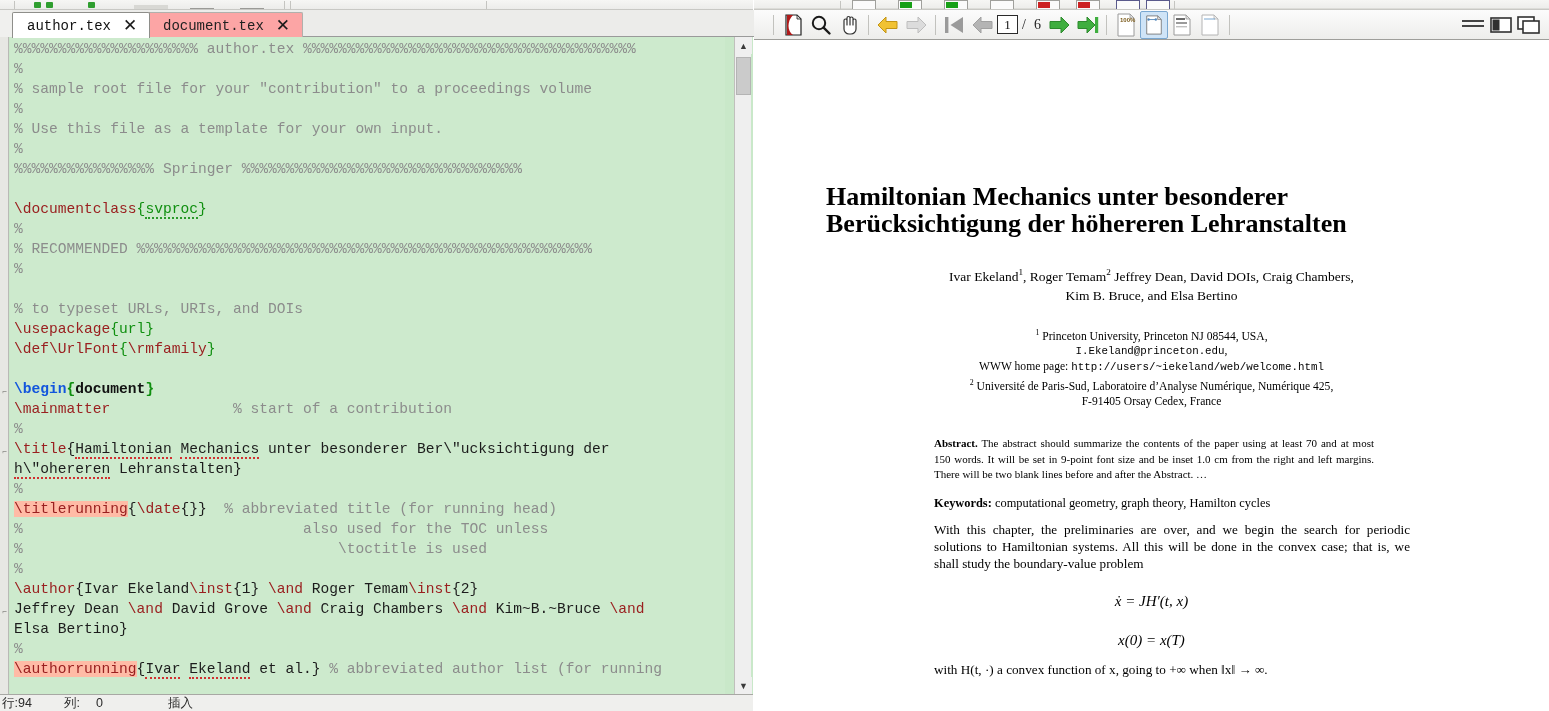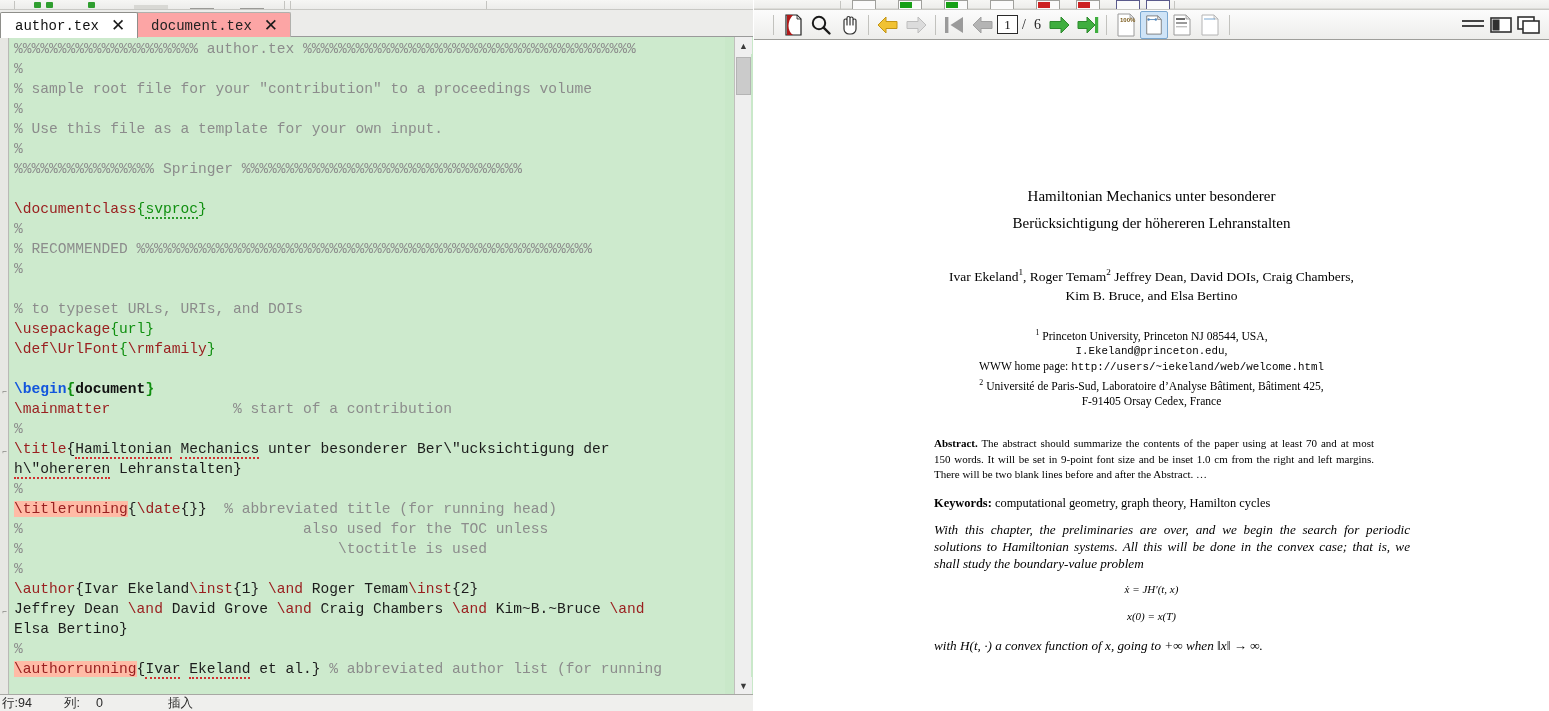--- a/index.html
+++ b/index.html
@@ -26,21 +26,21 @@
     border-bottom: 1px solid #c8c8c4;
     overflow: hidden;
   }
   .tb-ghost { position: absolute; bottom: 0; background: #d8d8d4; }
   .tb-sep { position: absolute; bottom: 0; width: 1px; height: 8px; background: #c4c4c0; }
   .tb-green { position: absolute; bottom: 1px; width: 7px; height: 6px; background: #2f9e2f; border-radius: 1px; }
   .tb-box { position:absolute; bottom:0; border:1px solid #9b9b97; border-bottom:none; background:#fafafa; }
 
   
   #tab-bar {
-    position: absolute; left: 0; top: 10px;
+    position: absolute; left: 12px; top: 10px;
     width: 753px; height: 27px;
     background: #ececea;
     border-bottom: 1px solid #9a9a9a;
   }
   .tab {
     position: absolute; top: 2px; height: 26px;
     display: flex; align-items: center; gap: 12px;
     padding: 0 12px 0 14px;
     border: 1px solid #9e9e9a; border-bottom: none;
     font-family: "Liberation Mono", monospace;
@@ -156,21 +156,21 @@
     font-family: "Liberation Serif", serif; font-size: 14px; color: #222;
     margin: 0 4px; flex: 0 0 auto;
   }
 
   #pdf-page {
     position: absolute; left: 0; top: 41px; width: 795px; height: 670px;
     background: #ffffff; overflow: hidden;
     font-family: "Liberation Serif", serif; color: #000;
   }
   .doc-title {
-    text-align: center; font-size: 15px; font-weight: normal;
+    text-align: left; font-size: 26px; font-weight: bold;
     line-height: 27px; margin: 0 72px;
   }
   .doc-authors {
     text-align: center; font-size: 13.5px; line-height: 19px;
     margin: 26px 58px 0 58px;
   }
   .doc-affil {
     text-align: center; font-size: 11.6px; line-height: 15px;
     margin: 20px 46px 0 46px;
   }
@@ -180,23 +180,23 @@
     margin: 27px 0 0 180px; width: 440px;
     font-size: 11px; line-height: 15.4px; text-align: justify;
   }
   .keywords { margin: 14px 0 0 180px; width: 440px; font-size: 12.4px; }
   .sec-head {
     margin: 27px 0 0 180px; font-size: 16px; font-weight: bold;
   }
   .sec-head .num { margin-right: 14px; }
   .body-par {
     margin: 11px 0 0 180px; width: 476px;
-    font-size: 13.2px; line-height: 16.8px; text-align: justify; font-style: italic;
-  }
-  .eq { text-align: center; font-style: italic; font-size: 11px; line-height: 21px; margin-top: 6px; }
+    font-size: 13.2px; line-height: 16.8px; text-align: justify;
+  }
+  .eq { text-align: center; font-style: italic; font-size: 15px; line-height: 21px; margin-top: 18px; }
 
   svg { display: block; }
 </style>
 </head>
 <body>
 
 <div id="app">
 
   <div id="left-pane">
 
@@ -417,21 +417,21 @@
         <span>Kim B. Bruce, and Elsa Bertino</span>
       </div>
 
       <div class="doc-affil">
         <sup>1</sup>
         <span>Princeton University, Princeton NJ 08544, USA,</span><br>
         <span class="mono">I.Ekeland@princeton.edu</span><span>,</span><br>
         <span>WWW home page:</span>
         <span class="mono">http://users/~iekeland/web/welcome.html</span><br>
         <sup>2</sup>
-        <span>Université de Paris-Sud, Laboratoire d’Analyse Bâtiment, Bâtiment 425,</span><br>
+        <span>Université de Paris-Sud, Laboratoire d’Analyse Numérique, Numérique 425,</span><br>
         <span>F-91405 Orsay Cedex, France</span>
       </div>
 
       <div class="abstract">
         <b>Abstract.</b>
         <span>The abstract should summarize the contents of the paper using at least 70 and at most 150 words. It will be set in 9-point font size and be inset 1.0 cm from the right and left margins. There will be two blank lines before and after the Abstract. …</span>
       </div>
 
       <div class="keywords">
         <b>Keywords:</b>

